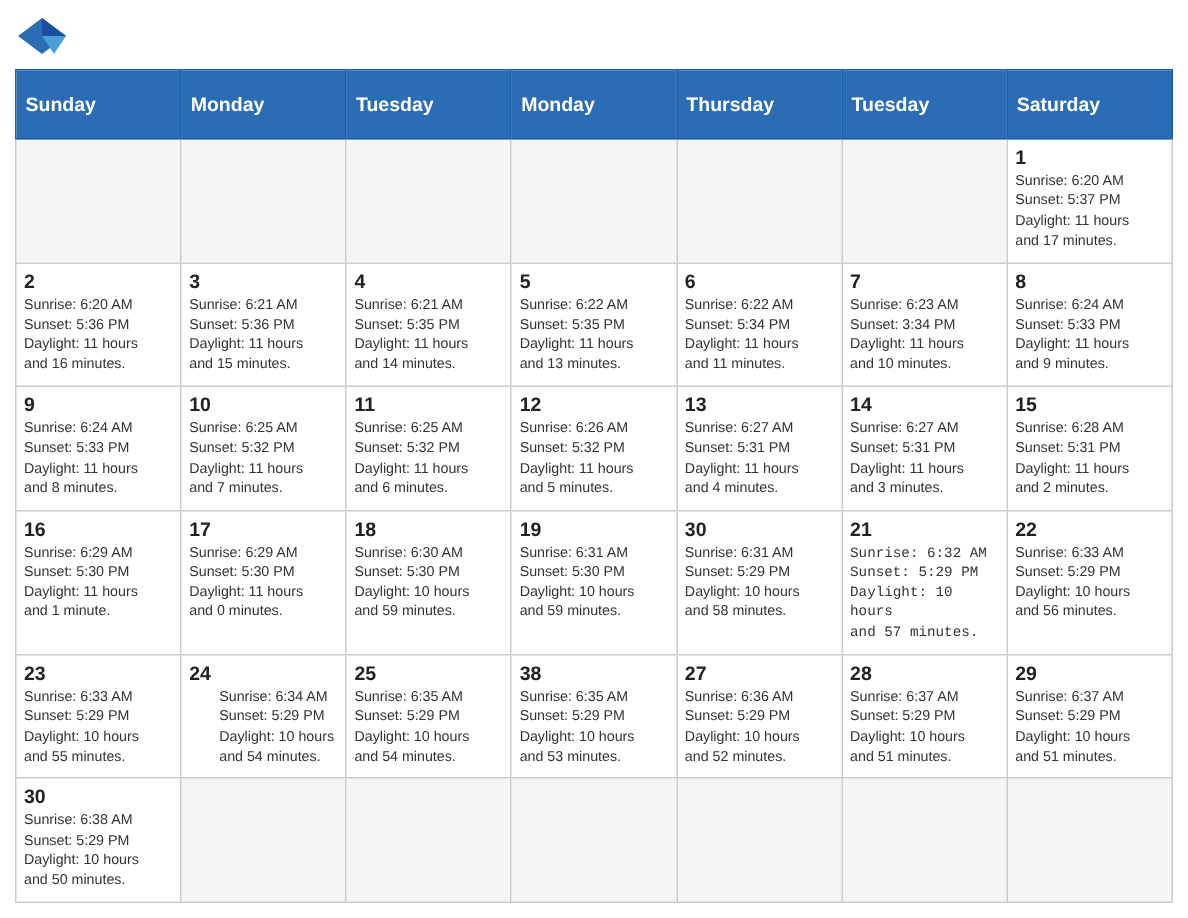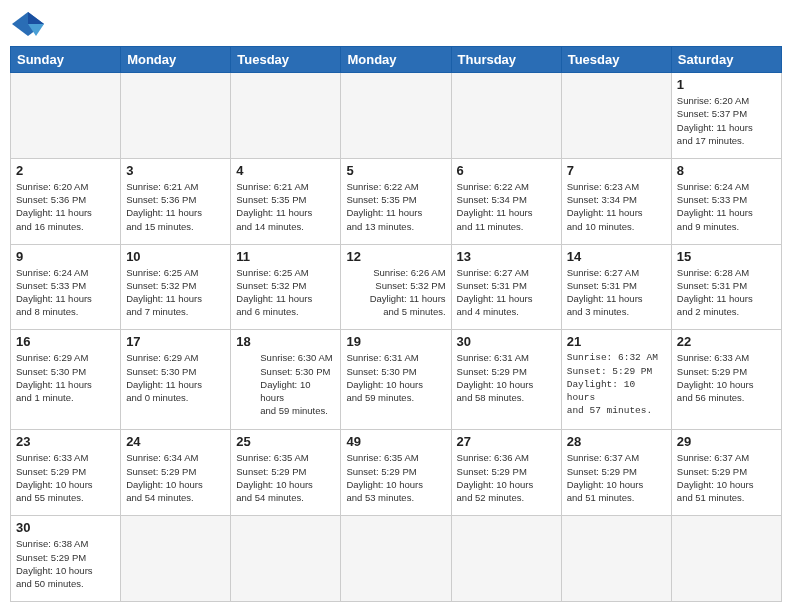--- a/index.html
+++ b/index.html
@@ -48,21 +48,21 @@
       flex: 1;
       border: 1px solid #ccc;
       border-collapse: collapse;
       width: 100%;
       table-layout: fixed;
     }
     .calendar thead tr th {
       background: #2a6db5;
       color: white;
       text-align: left;
-      padding: 5px 6px;
+      padding: 15px 6px;
       font-size: 13px;
       border: 1px solid #1a5fa8;
     }
     .calendar tbody tr td {
       border: 1px solid #ccc;
       vertical-align: top;
       padding: 4px 5px;
       background: #fff;
       height: 78px;
     }
@@ -203,21 +203,21 @@
           </td>
           <td>
             <span class="day-number">11</span>
             <div class="day-info" style="white-space: pre-line;">Sunrise: 6:25 AM
 Sunset: 5:32 PM
 Daylight: 11 hours
 and 6 minutes.</div>
           </td>
           <td>
             <span class="day-number">12</span>
-            <div class="day-info" style="white-space: pre-line; text-align: right;">Sunrise: 6:26 AM
+            <div class="day-info" style="white-space: pre-line;">Sunrise: 6:26 AM
 Sunset: 5:32 PM
 Daylight: 11 hours
 and 5 minutes.</div>
           </td>
           <td>
             <span class="day-number">13</span>
             <div class="day-info" style="white-space: pre-line;">Sunrise: 6:27 AM
 Sunset: 5:31 PM
 Daylight: 11 hours
 and 4 minutes.</div>
@@ -247,21 +247,21 @@
           </td>
           <td>
             <span class="day-number">17</span>
             <div class="day-info" style="white-space: pre-line;">Sunrise: 6:29 AM
 Sunset: 5:30 PM
 Daylight: 11 hours
 and 0 minutes.</div>
           </td>
           <td>
             <span class="day-number">18</span>
-            <div class="day-info" style="white-space: pre-line; margin-left: 24px;">Sunrise: 6:30 AM
+            <div class="day-info" style="white-space: pre-line;">Sunrise: 6:30 AM
 Sunset: 5:30 PM
 Daylight: 10 hours
 and 59 minutes.</div>
           </td>
           <td>
             <span class="day-number">19</span>
             <div class="day-info" style="white-space: pre-line;">Sunrise: 6:31 AM
 Sunset: 5:30 PM
 Daylight: 10 hours
 and 59 minutes.</div>
@@ -291,34 +291,34 @@
         <tr>
           <td>
             <span class="day-number">23</span>
             <div class="day-info" style="white-space: pre-line;">Sunrise: 6:33 AM
 Sunset: 5:29 PM
 Daylight: 10 hours
 and 55 minutes.</div>
           </td>
           <td>
             <span class="day-number">24</span>
-            <div class="day-info" style="white-space: pre-line;">Sunrise: 6:34 AM
+            <div class="day-info" style="white-space: pre-line; margin-left: 20px;">Sunrise: 6:34 AM
 Sunset: 5:29 PM
 Daylight: 10 hours
 and 54 minutes.</div>
           </td>
           <td>
             <span class="day-number">25</span>
             <div class="day-info" style="white-space: pre-line;">Sunrise: 6:35 AM
 Sunset: 5:29 PM
 Daylight: 10 hours
 and 54 minutes.</div>
           </td>
           <td>
-            <span class="day-number">49</span>
+            <span class="day-number">38</span>
             <div class="day-info" style="white-space: pre-line;">Sunrise: 6:35 AM
 Sunset: 5:29 PM
 Daylight: 10 hours
 and 53 minutes.</div>
           </td>
           <td>
             <span class="day-number">27</span>
             <div class="day-info" style="white-space: pre-line;">Sunrise: 6:36 AM
 Sunset: 5:29 PM
 Daylight: 10 hours

